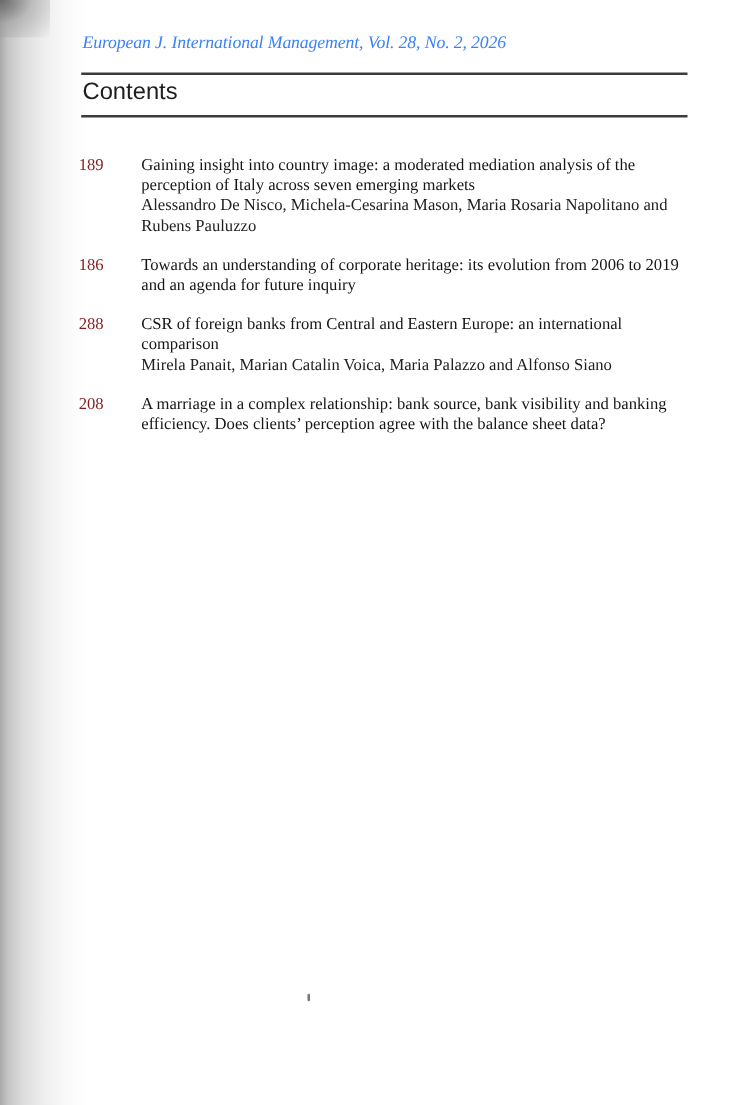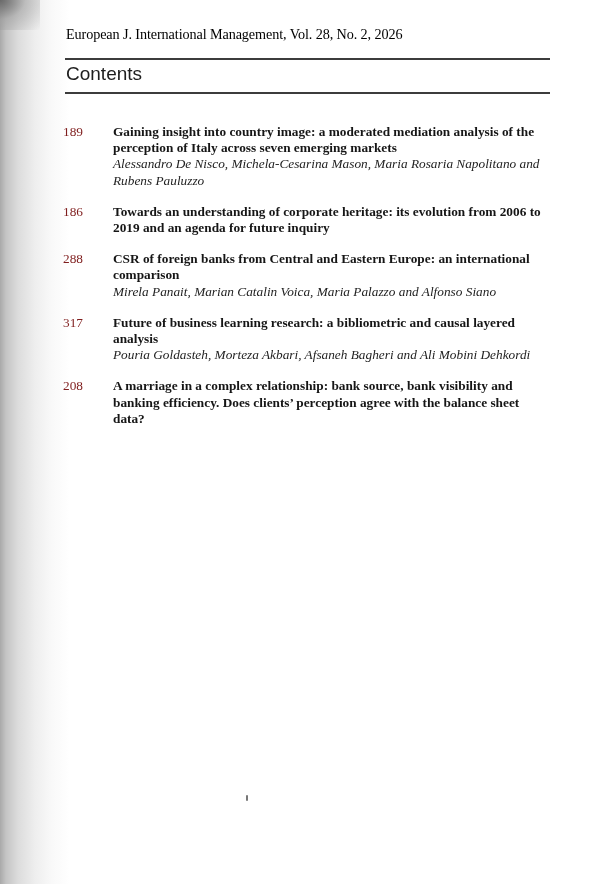--- a/index.html
+++ b/index.html
@@ -12,22 +12,22 @@
     .scan-shadow {
       position: absolute; left: 0; top: 0; width: 70px; height: 884px;
       background: linear-gradient(to right, #a9a9a9 0px, #c4c4c4 6px, #dcdcdc 18px, #eeeeee 35px, #f9f9f9 52px, rgba(255,255,255,0) 70px);
     }
     .scan-shadow-top {
       position: absolute; left: 0; top: 0; width: 40px; height: 30px;
       background: radial-gradient(ellipse at 0 0, #6a6a6a 0%, rgba(150,150,150,0.5) 45%, rgba(255,255,255,0) 100%);
     }
     .running-head {
       position: absolute; left: 66px; top: 26px;
-      font-size: 14.2px; letter-spacing: -0.1px;
-      color: #000000;
+      font-style: italic; font-size: 14.2px; letter-spacing: -0.1px;
+      color: #3b82f6;
     }
     .rule {
       position: absolute; left: 65px; width: 485px; height: 2px; background: #3c3c3c;
     }
     .rule.top { top: 58px; }
     .rule.bottom { top: 92px; }
     .contents-title {
       position: absolute; left: 66px; top: 63px;
       font-family: "Liberation Sans", sans-serif; font-weight: normal;
       font-size: 19px; color: #1e1e1e;
@@ -36,22 +36,22 @@
       position: absolute; left: 63px; top: 124px; width: 490px;
     }
     .entry {
       position: relative; margin-bottom: 15px;
       font-size: 13.3px; line-height: 16.2px;
     }
     .entry .page {
       position: absolute; left: 0; top: 0; color: #7f1d1d;
     }
     .entry .body { margin-left: 50px; }
-    .entry .title { font-weight: bold; color: #161616; }
-    .entry .authors { font-style: italic; color: #222; }
+    .entry .title { font-weight: normal; color: #161616; }
+    .entry .authors { color: #222; }
     .speck {
       position: absolute; left: 246px; top: 795px; width: 2px; height: 6px;
       background: #777; border-radius: 1px;
     }
   </style>
 </head>
 <body>
 
 <div class="scan-shadow"></div>
 <div class="scan-shadow-top"></div>
@@ -76,27 +76,20 @@
     </div>
   </div>
   <div class="entry">
     <span class="page">288</span>
     <div class="body">
       <div class="title">CSR of foreign banks from Central and Eastern Europe: an international comparison</div>
       <div class="authors">Mirela Panait, Marian Catalin Voica, Maria Palazzo and Alfonso Siano</div>
     </div>
   </div>
   <div class="entry">
-    <span class="page">317</span>
-    <div class="body">
-      <div class="title">Future of business learning research: a bibliometric and causal layered analysis</div>
-      <div class="authors">Pouria Goldasteh, Morteza Akbari, Afsaneh Bagheri and Ali Mobini Dehkordi</div>
-    </div>
-  </div>
-  <div class="entry">
     <span class="page">208</span>
     <div class="body">
       <div class="title">A marriage in a complex relationship: bank source, bank visibility and banking efficiency. Does clients’ perception agree with the balance sheet data?</div>
     </div>
   </div>
 </div>
 
 <div class="speck"></div>
 
 </body></html>

